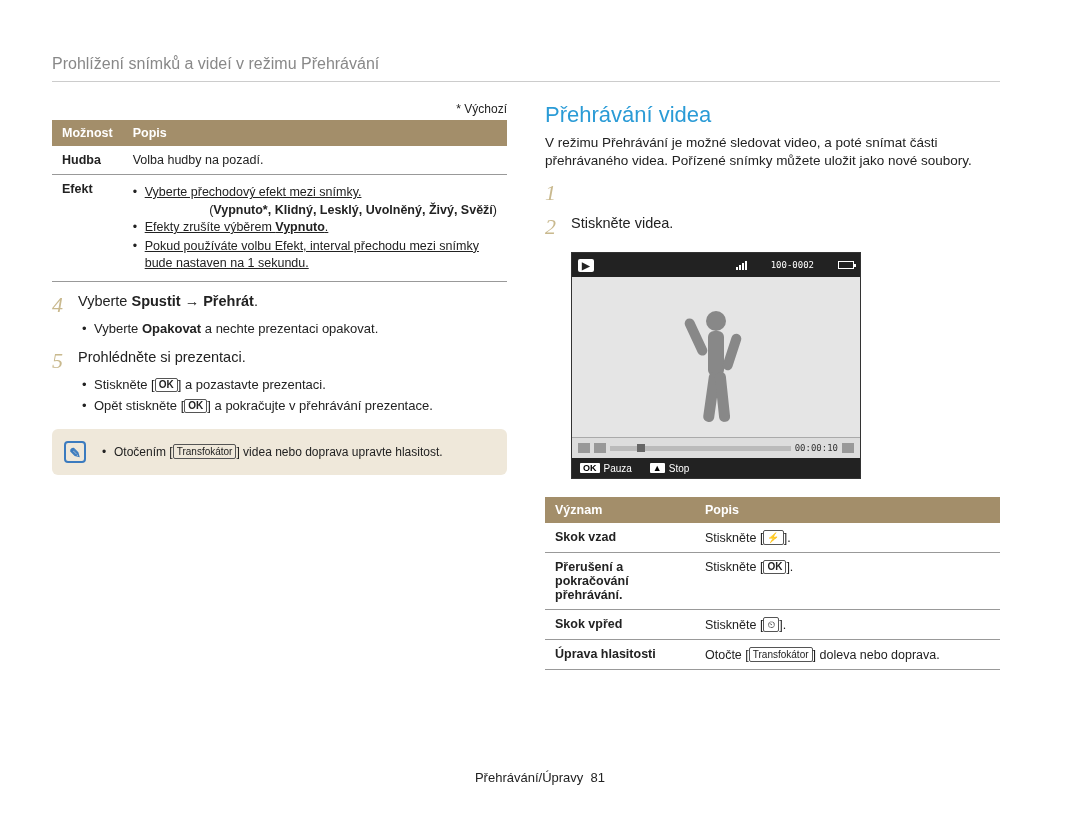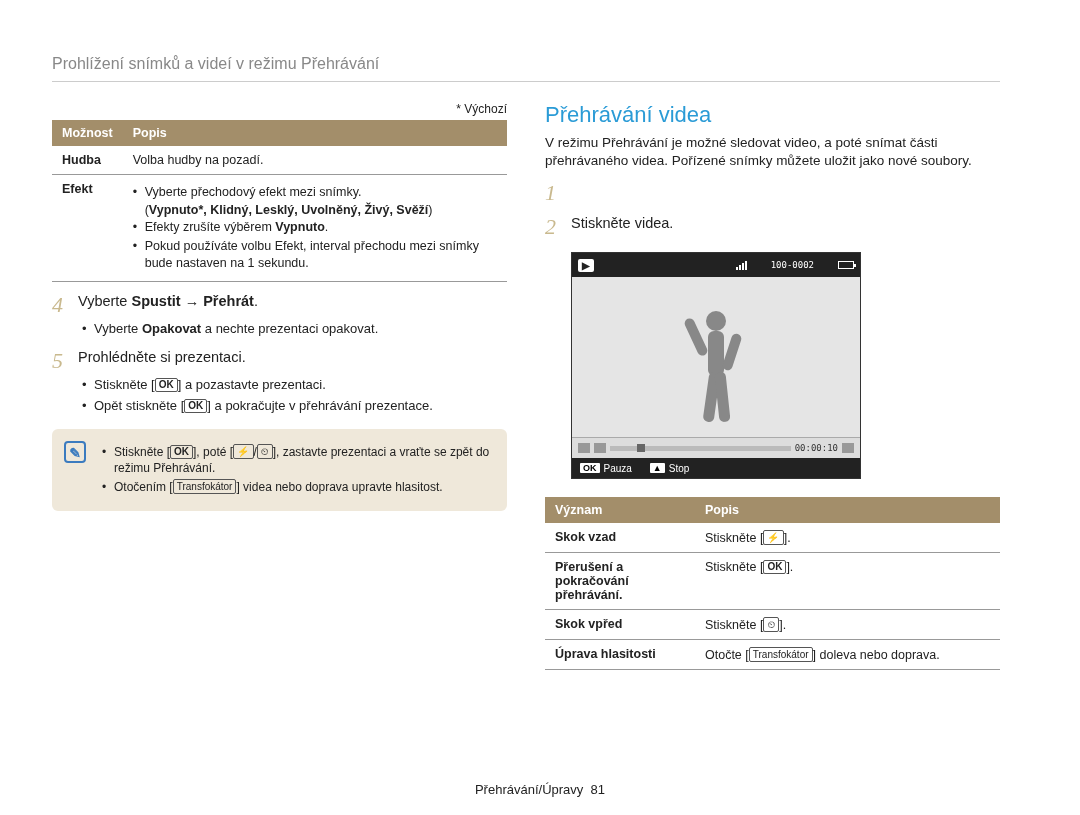--- a/index.html
+++ b/index.html
@@ -45,21 +45,21 @@
     text-align: left;
     padding: 6px 10px;
   }
   table.opt td {
     border-bottom: 1px solid #999;
     padding: 7px 10px;
     vertical-align: top;
   }
   table.opt td.label { font-weight: bold; width: 70px; }
   table.vid td.label { width: 150px; }
-  ul.inner { list-style: none; padding-left: 0; }
+  ul.inner { list-style: none; padding-left: 0; text-decoration: underline; }
   ul.inner li { padding-left: 12px; position: relative; margin: 2px 0; line-height: 1.35;}
   ul.inner li::before { content: "•"; position: absolute; left: 0; }
   .paren { }
   .step-row { display: flex; align-items: flex-start; margin: 10px 0 4px; }
   .step-num {
     color: #c9b98e;
     font-style: italic;
     font-size: 22px;
     font-family: Georgia, serif;
     width: 26px;
@@ -136,21 +136,21 @@
   .video-progress { height: 21px; background:#ddd; border-top:1px solid #aaa; display:flex;align-items:center; padding:0 6px; gap:4px;}
   .pg-btn{width:12px;height:10px;background:#999;}
   .pg-bar{flex:1;height:5px;background:#bbb;position:relative;}
   .pg-bar::after{content:"";position:absolute;left:15%;top:-2px;width:8px;height:8px;background:#666;}
   .pg-time{font-family:monospace;font-size:9px;color:#333;}
   .video-footer{height:20px;background:#222;color:#fff;font-size:10px;display:flex;align-items:center;gap:18px;padding:0 8px;}
   .vf-item{display:flex;align-items:center;gap:4px;}
   .vf-key{background:#fff;color:#000;padding:0 3px;font-weight:bold;border-radius:1px;font-size:9px;}
   .page-footer {
     position: absolute;
-    bottom: 18px;
+    bottom: 30px;
     left: 0; right: 0;
     text-align: center;
     font-size: 13px;
   }
   .page-footer .num { font-weight: normal; }
   .b { font-weight: bold; }
   .bat-icon{display:inline-block;width:16px;height:8px;border:1px solid #fff;position:relative;}
   .bat-icon::after{content:"";position:absolute;right:-3px;top:2px;width:2px;height:3px;background:#fff;}
   .sig{display:inline-flex;align-items:flex-end;gap:1px;}
   .sig span{display:inline-block;width:2px;background:#fff;}
@@ -174,21 +174,21 @@
         <tr>
           <td class="label">Hudba</td>
           <td>Volba hudby na pozadí.</td>
         </tr>
         <tr>
           <td class="label">Efekt</td>
           <td>
             <ul class="inner">
               <li>Vyberte přechodový efekt mezi snímky.</li>
             </ul>
-            <div class="paren" style="padding-left:12px;">
+            <div class="paren" style="padding-left:12px;text-align:right;">
               <span>(</span><span class="b">Vypnuto*, Klidný, Lesklý, Uvolněný, Živý, Svěží</span><span>)</span>
             </div>
             <ul class="inner">
               <li><span>Efekty zrušíte výběrem </span><span class="b">Vypnuto</span><span>.</span></li>
               <li>Pokud používáte volbu Efekt, interval přechodu mezi snímky bude nastaven na 1 sekundu.</li>
             </ul>
           </td>
         </tr>
       </tbody>
         </table>
@@ -208,23 +208,20 @@
         <div class="step-text">Prohlédněte si prezentaci.</div>
       </div>
       <ul class="sub">
         <li><span>Stiskněte [</span><span class="ok-box">OK</span><span>] a pozastavte prezentaci.</span></li>
         <li><span>Opět stiskněte [</span><span class="ok-box">OK</span><span>] a pokračujte v přehrávání prezentace.</span></li>
       </ul>
 
       <div class="note-box">
         <div class="note-icon">✎</div>
         <ul>
-          <li>
-            <span>Stiskněte [</span><span class="ok-box">OK</span><span>], poté [</span><span class="btn-box">⚡</span><span>/</span><span class="btn-box">⏲</span><span>], zastavte prezentaci a vraťte se zpět do režimu Přehrávání.</span>
-          </li>
           <li>
             <span>Otočením [</span><span class="btn-box">Transfokátor</span><span>] videa nebo doprava upravte hlasitost.</span>
           </li>
         </ul>
       </div>
     </div>
 
     <div class="col">
       <div class="section-title">Přehrávání videa</div>
       <div class="intro">V režimu Přehrávání je možné sledovat video, a poté snímat části přehrávaného videa. Pořízené snímky můžete uložit jako nové soubory.</div>

